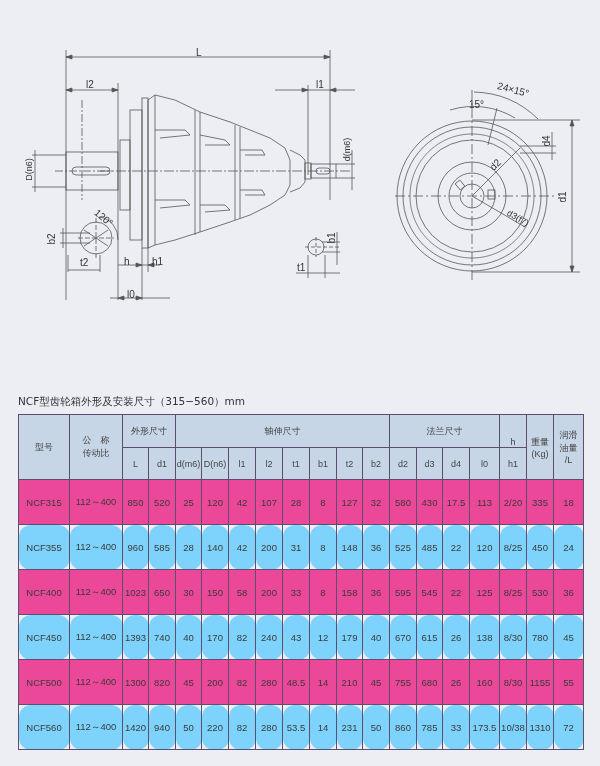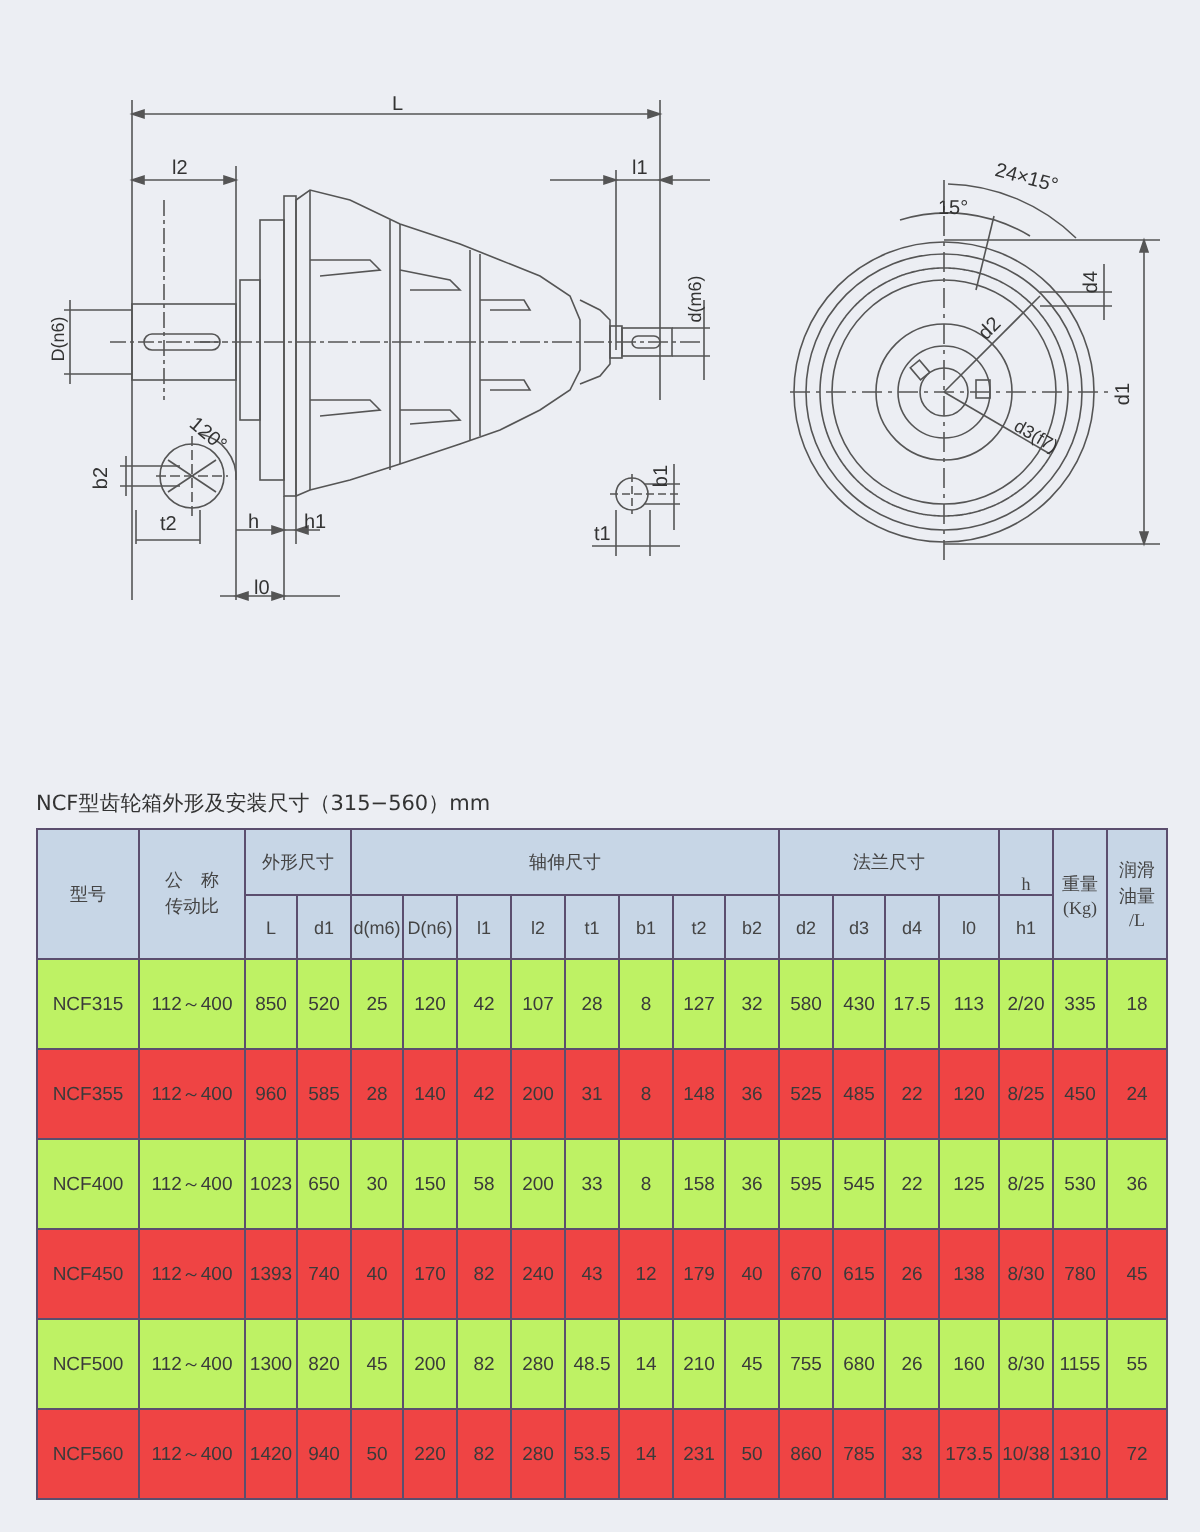--- a/index.html
+++ b/index.html
@@ -27,26 +27,26 @@
     font-family:"Liberation Sans", sans-serif;
     font-size:9.5px; color:#3a3a3a;
     table-layout:fixed;
   }
   table.spec td, table.spec th {
     border:1px solid #5b4e6e;
     text-align:center; vertical-align:middle;
     padding:0; font-weight:normal;
   }
   table.spec th { background:#c7d6e6; color:#444; font-size:9px; }
-  table.spec tr.hdr1 th { height:32px;font-family:Liberation Serif, serif; }
+  table.spec tr.hdr1 th { height:32px; }
   table.spec tr.hdr2 th { height:31px; }
   table.spec th.hsub { height:15px; }
   table.spec tr.row td { height:44px; }
-  table.spec tr.light td { background:#bef264;margin-top:35px; }
-  table.spec tr.dark td { background:#ef4444; }
+  table.spec tr.light td { background:#ec4899;margin-top:35px; }
+  table.spec tr.dark td { background:#7dd3fc;border-radius:12px; }
 </style>
 </head>
 <body>
 
 <div class="drawing">
   <svg width="600" height="380" viewBox="0 0 600 380">
     <g stroke="#555" stroke-width="0.8" fill="none">
 
       <line x1="66" y1="57" x2="330" y2="57"></line>
       <line x1="66" y1="50" x2="66" y2="300"></line>

